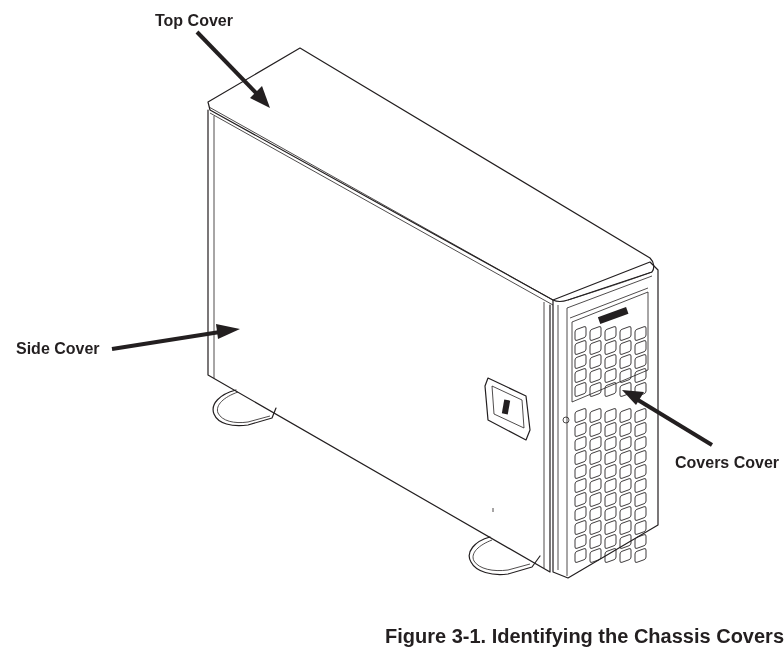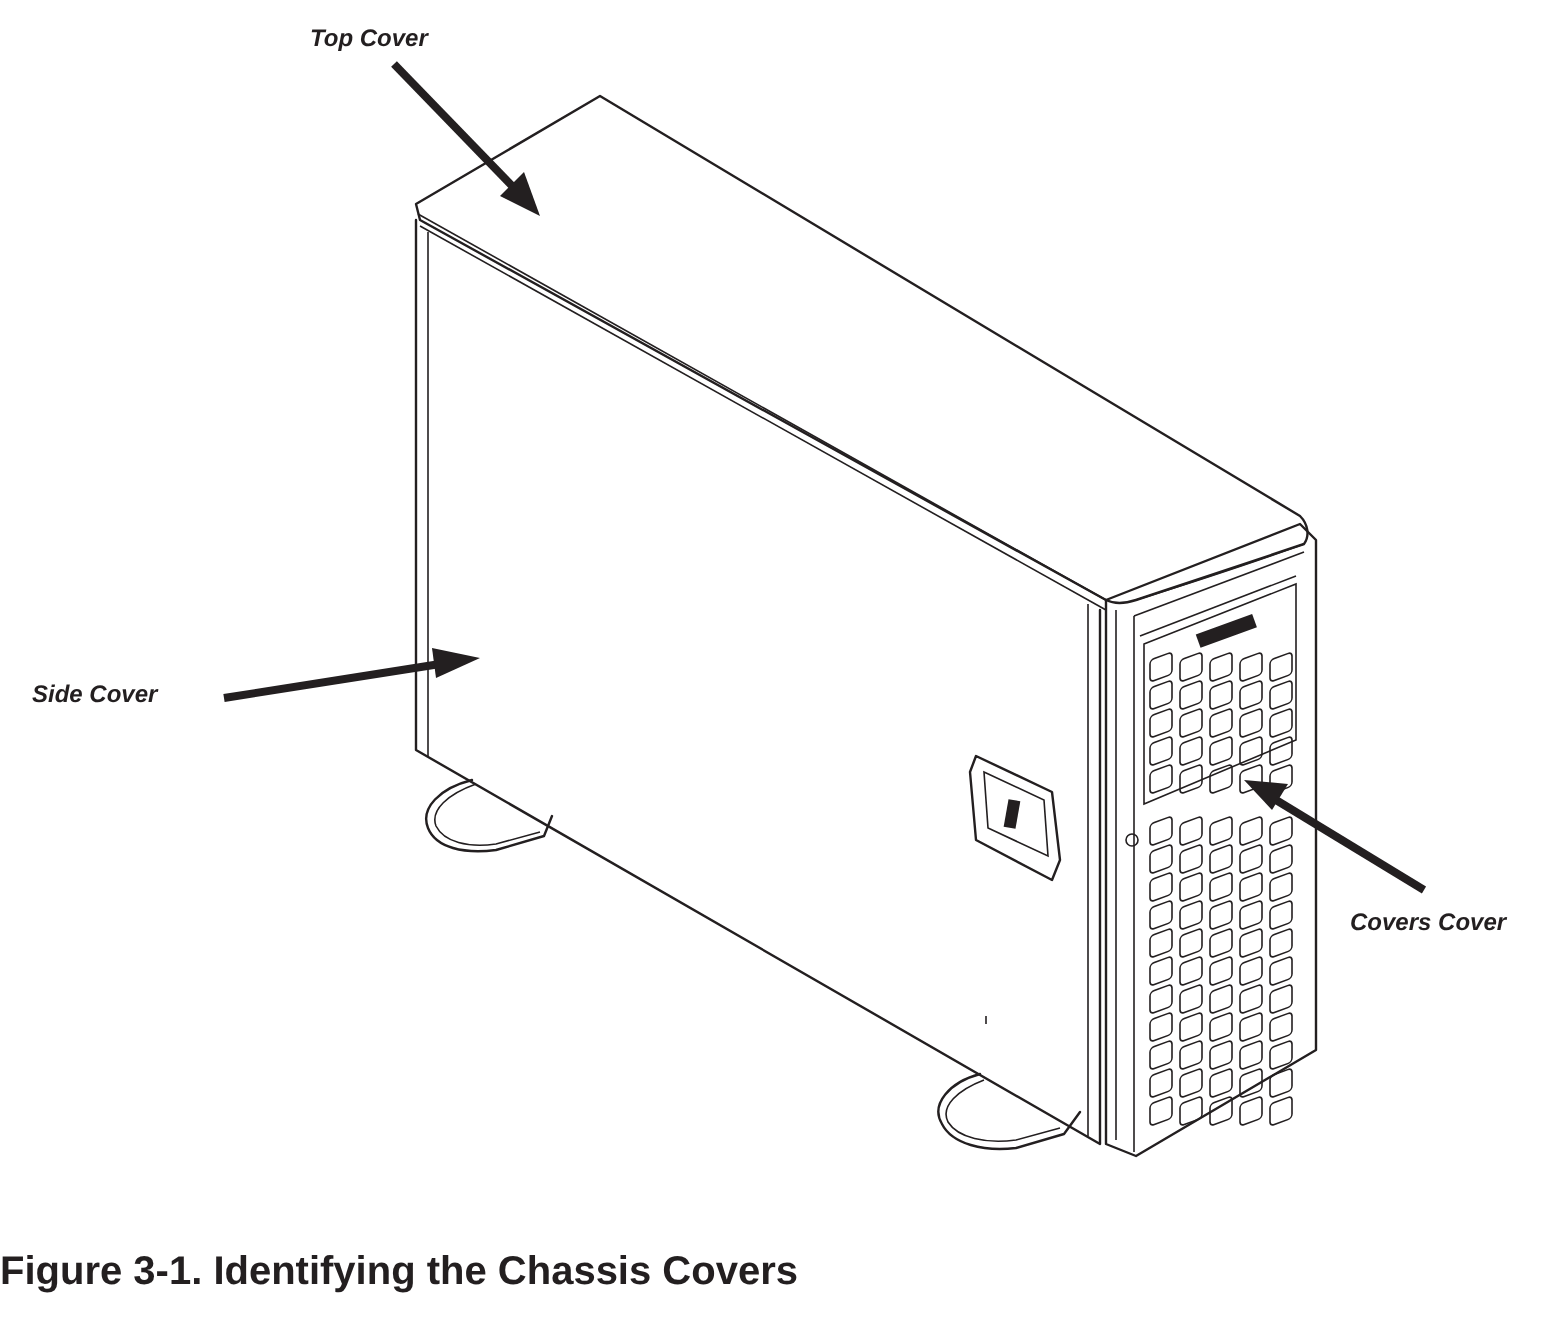--- a/index.html
+++ b/index.html
@@ -1,22 +1,22 @@
 <!DOCTYPE html>
 <html><head>
 <meta charset="utf-8">
 <style>
   html, body { margin: 0; padding: 0; background: #ffffff; }
   body { width: 784px; height: 659px; position: relative; overflow: hidden;
          font-family: "Liberation Sans", sans-serif; color: #231f20; }
-  .label { position: absolute; font-weight: bold; font-size: 12px; white-space: nowrap; font-style: italic; }
+  .label { position: absolute; font-weight: bold; font-size: 16px; white-space: nowrap; }
   #lbl-top   { left: 155px; top: 12px; }
   #lbl-side  { left: 16px;  top: 340px; text-align: right; }
   #lbl-front { left: 675px; top: 454px; }
-  #caption { position: absolute; left: 0; width: 784px; top: 625px; text-align: left;
+  #caption { position: absolute; left: 0; width: 784px; top: 625px; text-align: right;
              font-weight: bold; font-size: 20px; }
   svg#fig { position: absolute; left: 0; top: 0; }
   .ln { fill: none; stroke: #231f20; stroke-width: 1.2; stroke-linejoin: round; stroke-linecap: round; }
   .thin { fill: none; stroke: #231f20; stroke-width: 0.8; }
   .arrow { stroke: #231f20; stroke-width: 4; fill: none; }
   .head { fill: #231f20; }
 </style>
 </head>
 <body>
 

